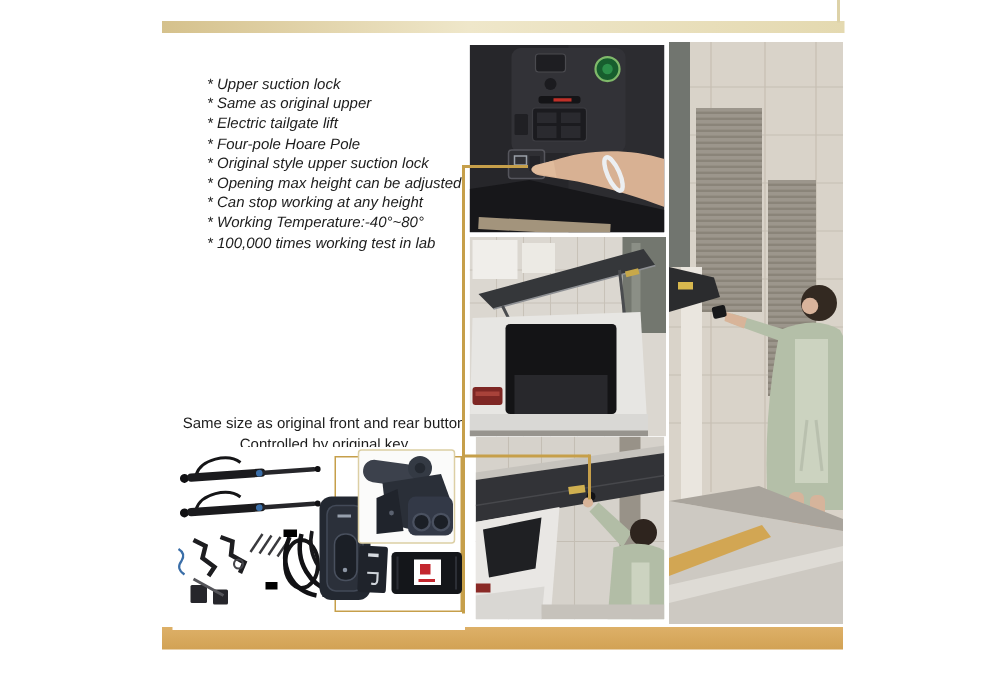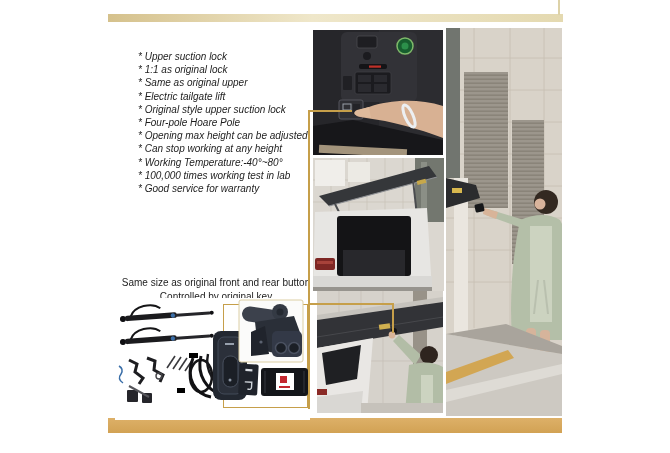--- a/index.html
+++ b/index.html
@@ -43,30 +43,28 @@
 <body>
 
 <div class="canvas">
 
   <div class="top-bar"></div>
   <div class="top-corner-line"></div>
   <div class="bottom-bar"></div>
 
   <div class="features">
     <div class="feat">* Upper suction lock</div>
-    <div class="feat">* 1:1 as original lock</div>
     <div class="feat">* Same as original upper</div>
     <div class="feat">* Electric tailgate lift</div>
+    <div class="feat">* Four-pole Hoare Pole</div>
     <div class="feat">* Original style upper suction lock</div>
-    <div class="feat">* Four-pole Hoare Pole</div>
     <div class="feat">* Opening max height can be adjusted</div>
     <div class="feat">* Can stop working at any height</div>
     <div class="feat">* Working Temperature:-40°~80°</div>
     <div class="feat">* 100,000 times working test in lab</div>
-    <div class="feat">* Good service for warranty</div>
   </div>
 
   <div class="caption">
     <div>Same size as original front and rear button</div>
     <div>Controlled by original key</div>
   </div>
 
   <div class="components">
     <div class="lock-callout-box"></div>
     <svg width="195" height="122" viewBox="0 0 195 122">

